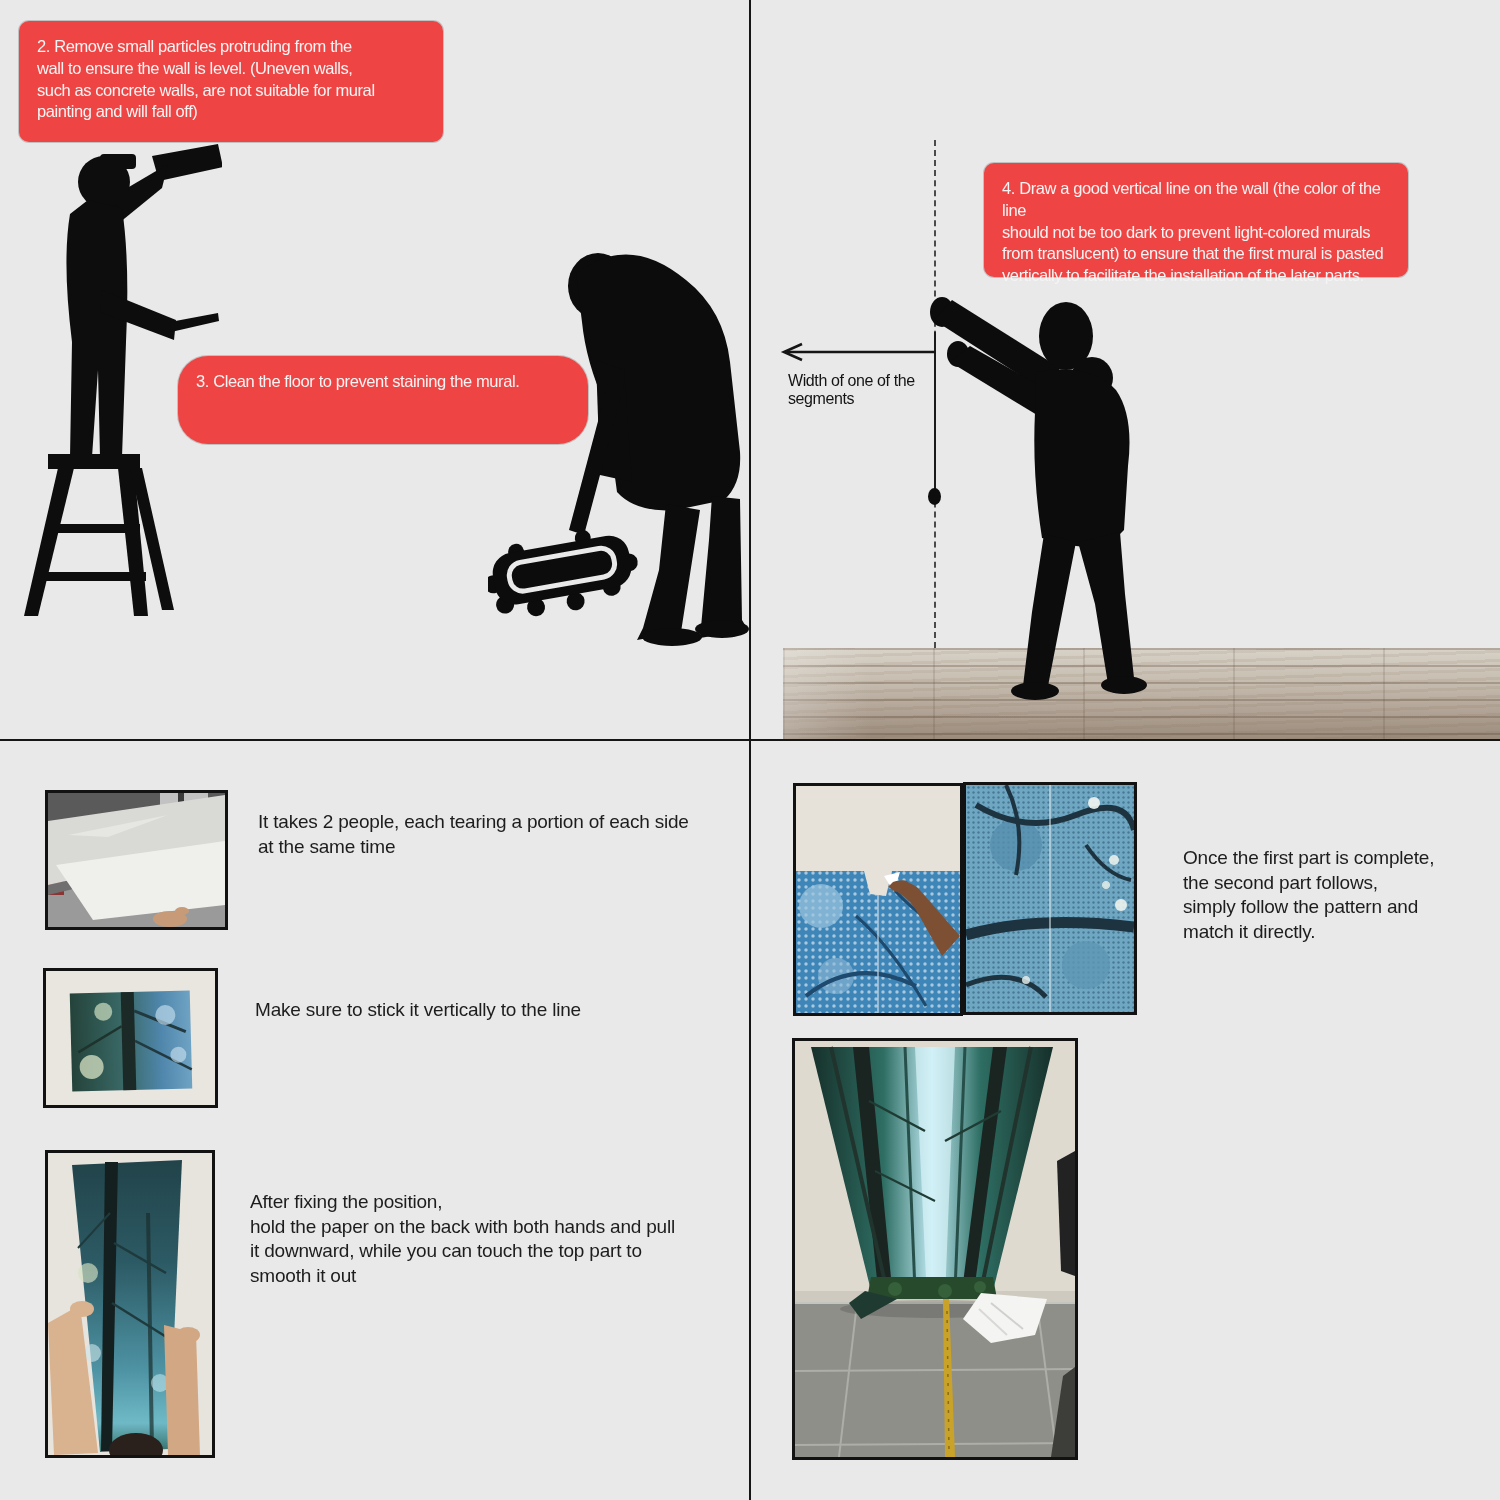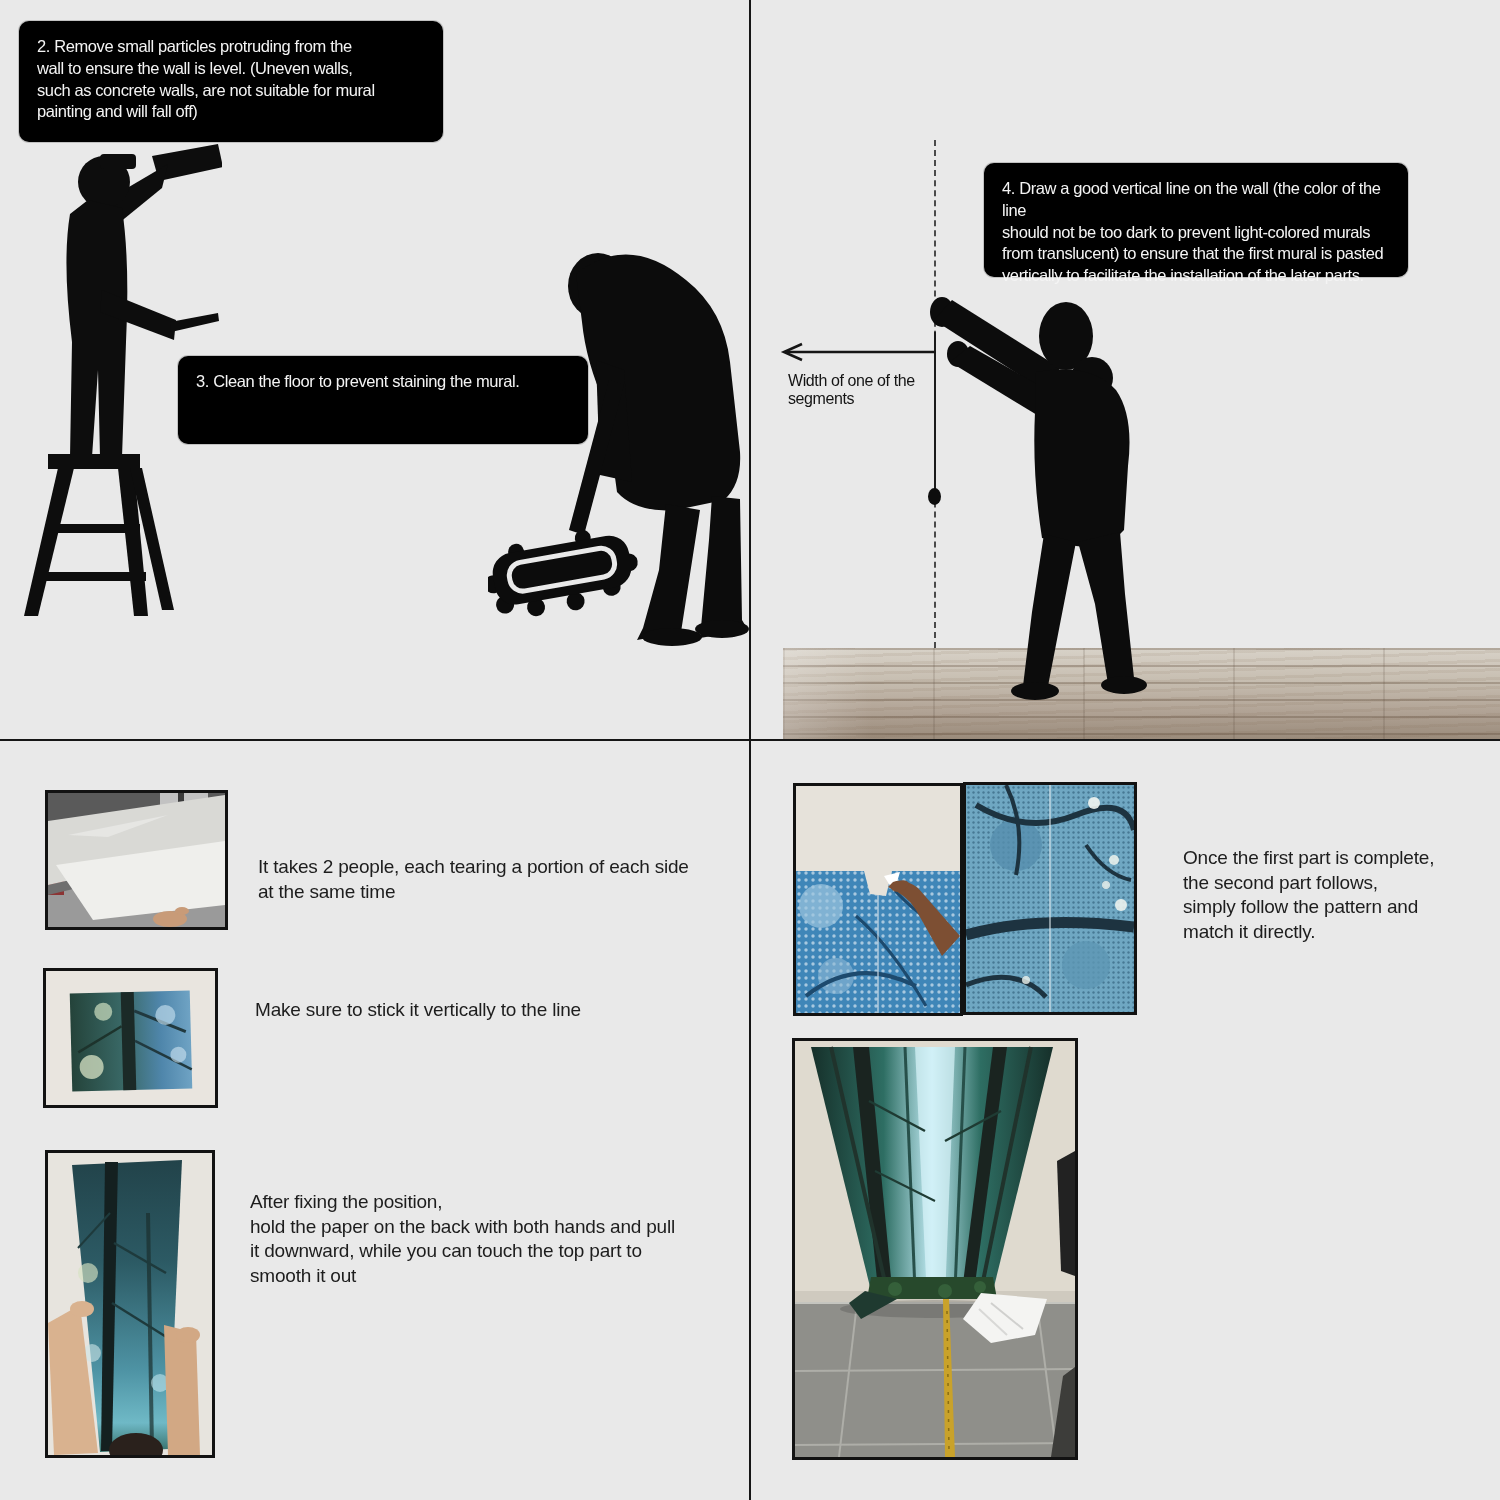--- a/index.html
+++ b/index.html
@@ -1,25 +1,25 @@
 <!DOCTYPE html>
 <html><head>
 <meta charset="utf-8">
 <style>
   html,body{margin:0;padding:0;background:#cfcfcf;}
   .canvas{position:relative;width:1500px;height:1500px;background:#e9e9e9;overflow:hidden;
           font-family:"Liberation Sans",sans-serif;}
   .divider-v{position:absolute;left:749px;top:0;width:2px;height:1500px;background:#161616;}
   .divider-h{position:absolute;left:0;top:739px;width:1500px;height:2px;background:#161616;}
 
-  .callout{position:absolute;background:#000000;border-radius:10px;color:#f4f4f4;
+  .callout{position:absolute;background:#ef4444;border-radius:10px;color:#f4f4f4;
            font-size:16.5px;letter-spacing:-0.4px;line-height:1.32;padding:15px 18px;
            box-sizing:border-box;white-space:pre-line;box-shadow:0 0 0 1px rgba(120,120,120,.35);}
   .box2{left:19px;top:21px;width:424px;height:121px;}
-  .box3{left:178px;top:356px;width:410px;height:88px;}
+  .box3{left:178px;top:356px;width:410px;height:88px;border-radius:30px;}
   .box4{left:984px;top:163px;width:424px;height:114px;}
 
   .sil{position:absolute;}
 
   .wood-floor{position:absolute;left:783px;top:648px;width:717px;height:92px;
     background:
       linear-gradient(90deg, rgba(255,255,255,.25), rgba(255,255,255,0) 90px),
       repeating-linear-gradient(180deg, rgba(90,70,52,.30) 0 1.5px, rgba(0,0,0,0) 1.5px 17px),
       repeating-linear-gradient(90deg, rgba(70,55,42,.14) 0 2px, rgba(0,0,0,0) 2px 150px),
       repeating-linear-gradient(178deg, rgba(120,95,70,.10) 0 3px, rgba(0,0,0,0) 3px 9px),
@@ -34,21 +34,21 @@
   .photo{position:absolute;border:3px solid #121212;background:#fff;box-sizing:border-box;}
   .photo svg{display:block;width:100%;height:100%;}
   .pA{left:45px;top:790px;width:183px;height:140px;}
   .pB{left:43px;top:968px;width:175px;height:140px;}
   .pC{left:45px;top:1150px;width:170px;height:308px;}
   .pD{left:793px;top:783px;width:170px;height:233px;}
   .pE{left:963px;top:782px;width:174px;height:233px;}
   .pF{left:792px;top:1038px;width:286px;height:422px;}
 
   .caption{position:absolute;color:#1d1d1d;font-size:19px;letter-spacing:-0.2px;line-height:24.5px;white-space:pre-wrap;}
-  .cap1{left:258px;top:810px;margin-top:45px;}
+  .cap1{left:258px;top:810px;}
   .cap2{left:255px;top:998px;}
   .cap3{left:250px;top:1190px;}
   .cap4{left:1183px;top:846px;}
   .cap5{left:1143px;top:1211px;}
 </style>
 </head>
 <body>
 
 <div class="canvas">
 

